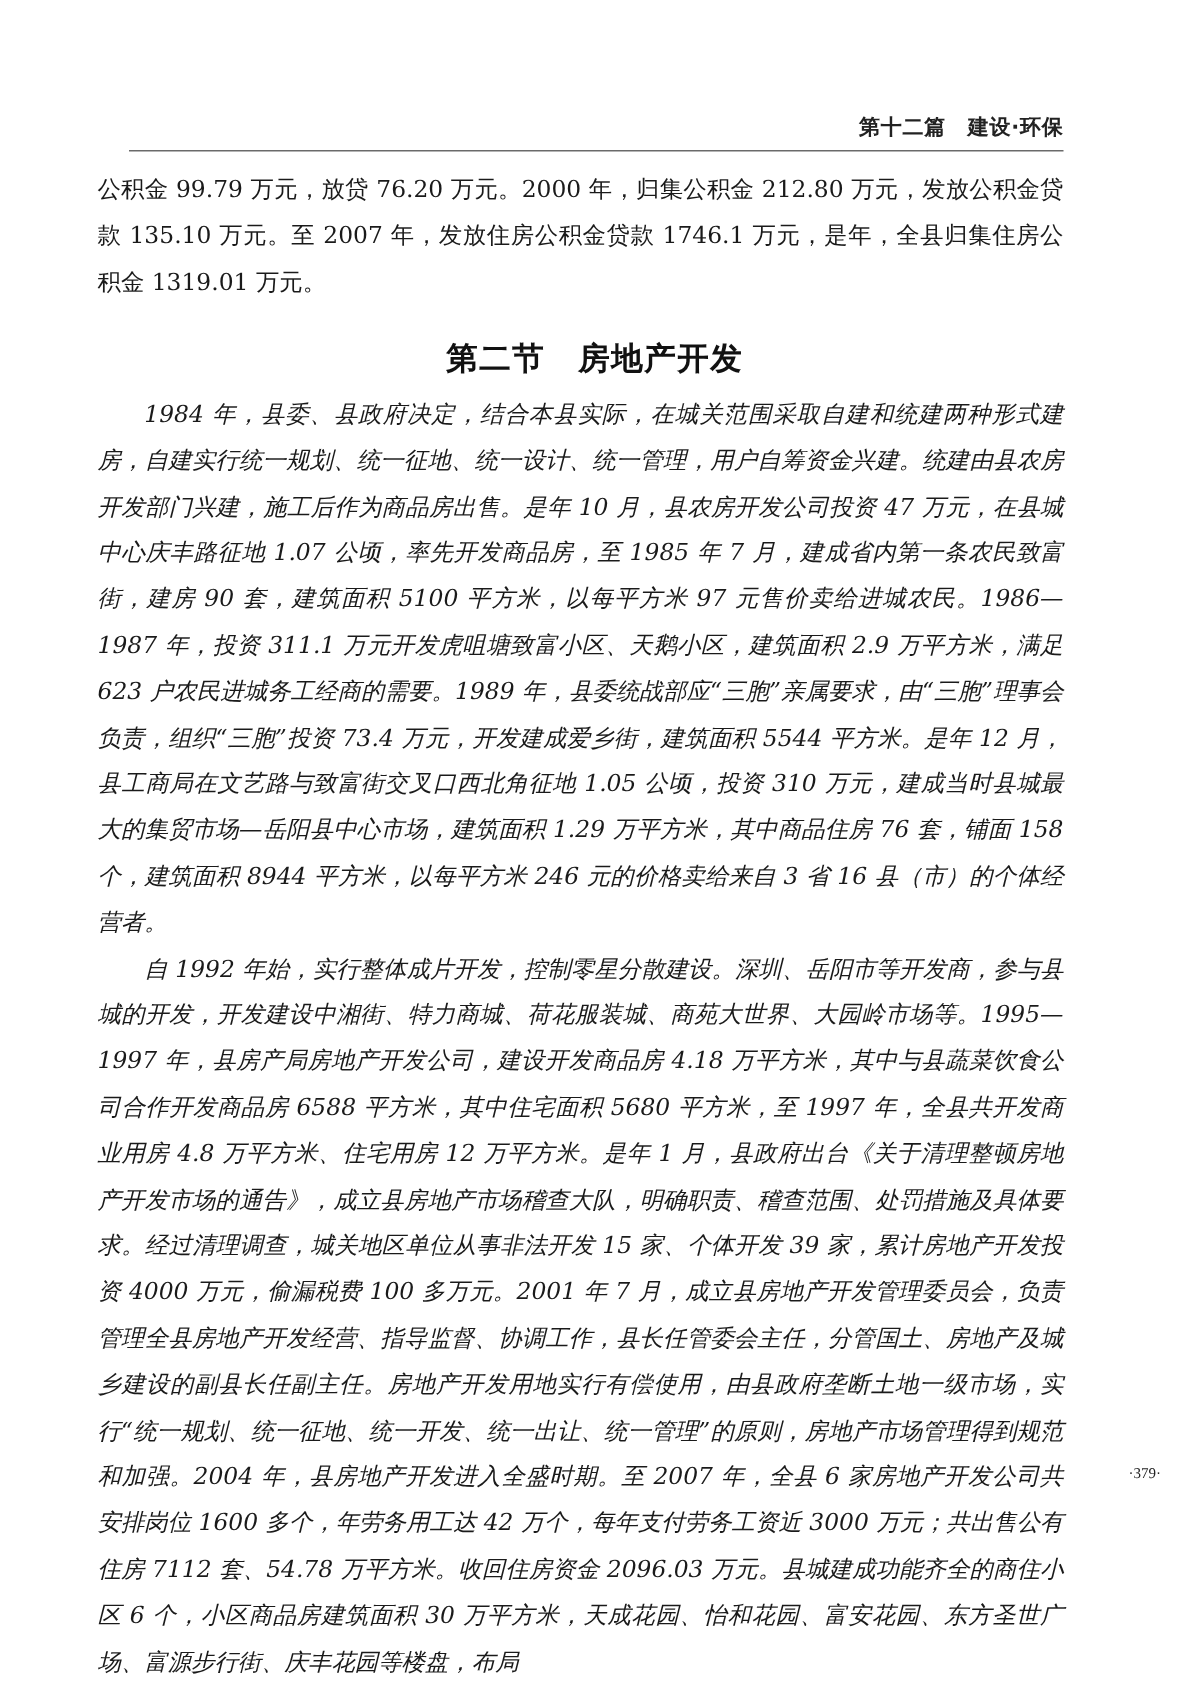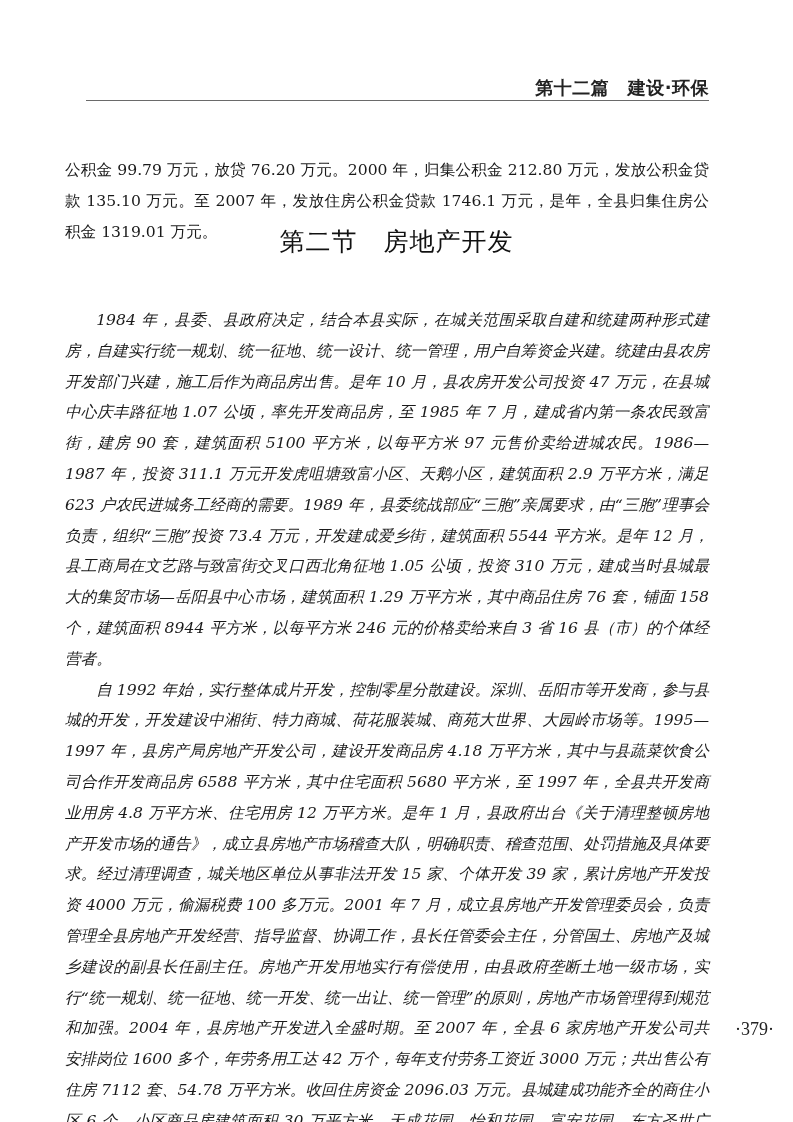--- a/index.html
+++ b/index.html
@@ -1,32 +1,32 @@
 <!DOCTYPE html>
 <html><head>
 <meta charset="utf-8">
 <style>
   html, body { margin: 0; padding: 0; background: #ffffff; }
   body { width: 793px; height: 1122px; position: relative; overflow: hidden;
          font-family: "DejaVu Serif", "Liberation Serif", serif; color: #1a1a1a; }
   .running-head { position: absolute; left: 86px; top: 70px; width: 623px; height: 30px;
                   border-bottom: 1px solid #6a6a6a; }
   .running-head-text { position: absolute; right: 0; top: 6px; font-family: "DejaVu Sans", "Liberation Sans", sans-serif;
-                  font-weight: bold; font-size: 18px; letter-spacing: 0.5px; color: #222; text-align: right; }
+                  font-weight: bold; font-size: 14px; letter-spacing: 0.5px; color: #222; text-align: right; }
   .body-text { position: absolute; left: 65px; width: 644px; font-size: 15.6px; line-height: 30.8px;
-               text-align: justify; margin-top: 44px; }
+               text-align: justify; }
   .para { margin: 0; }
   .para.indent { text-indent: 2em; }
   .section-title { position: absolute; left: 0; width: 793px; top: 225px; text-align: center;
-                   font-family: "DejaVu Sans", "Liberation Sans", sans-serif; font-size: 25px; font-weight: normal;
+                   font-family: "DejaVu Sans", "Liberation Sans", sans-serif; font-size: 21px; font-weight: bold;
                    letter-spacing: 1px; color: #111; white-space: pre; }
   #top-para { top: 111px; }
   #main-body { top: 261px; font-style: italic; }
-  .page-number { position: absolute; left: 0; width: 774px; top: 1019px; text-align: right;
-                 font-family: "Liberation Serif", serif; font-size: 18px; color: #222; }
+  .page-number { position: absolute; left: 0; width: 774px; top: 977px; text-align: right;
+                 font-family: "Liberation Serif", serif; font-size: 10px; color: #222; }
 </style>
 </head>
 <body>
 
 <div class="running-head">
   <span class="running-head-text">第十二篇　建设·环保</span>
 </div>
 
 <div class="body-text" id="top-para">
   <p class="para">公积金 99.79 万元，放贷 76.20 万元。2000 年，归集公积金 212.80 万元，发放公积金贷款 135.10 万元。至 2007 年，发放住房公积金贷款 1746.1 万元，是年，全县归集住房公积金 1319.01 万元。</p>

